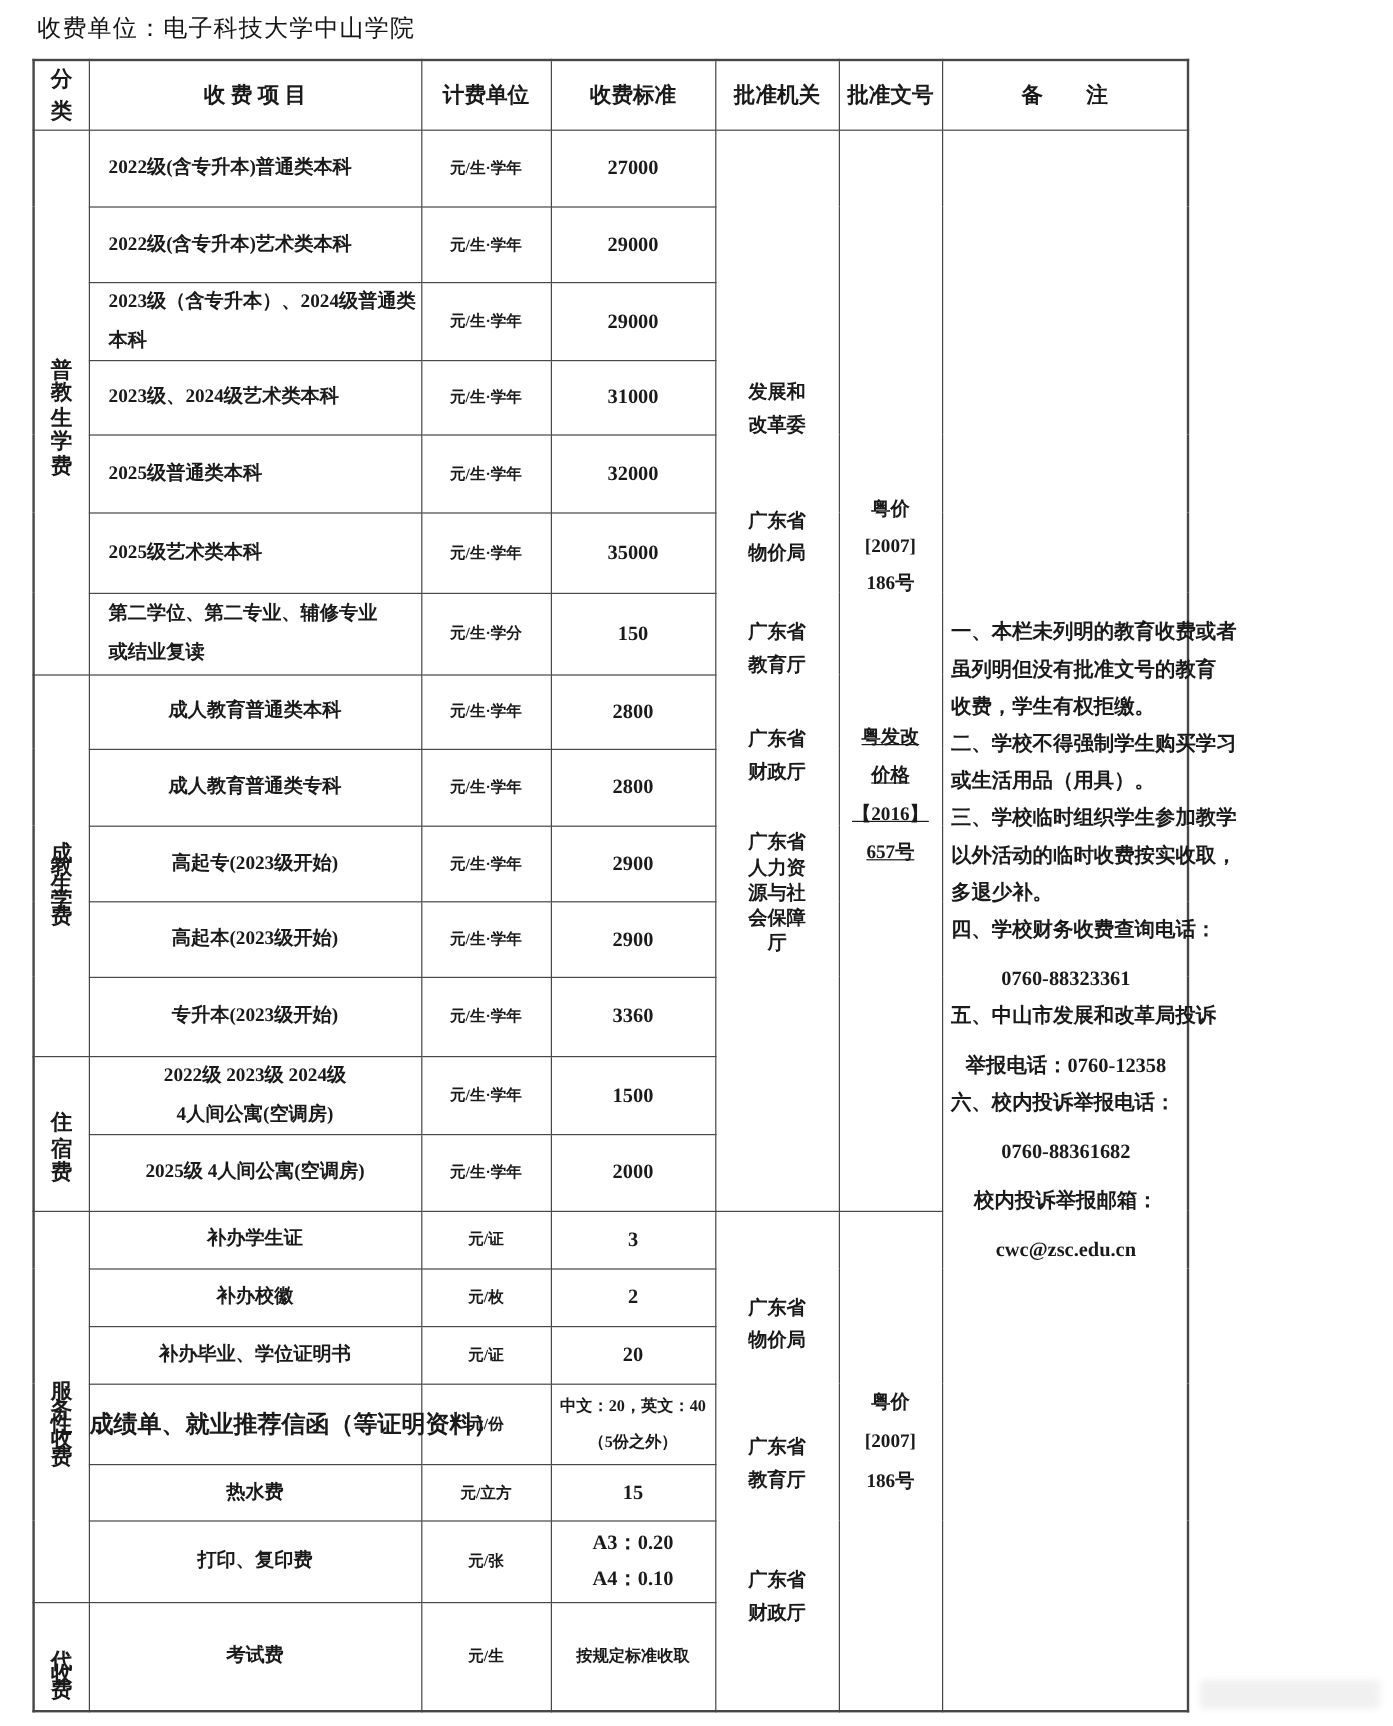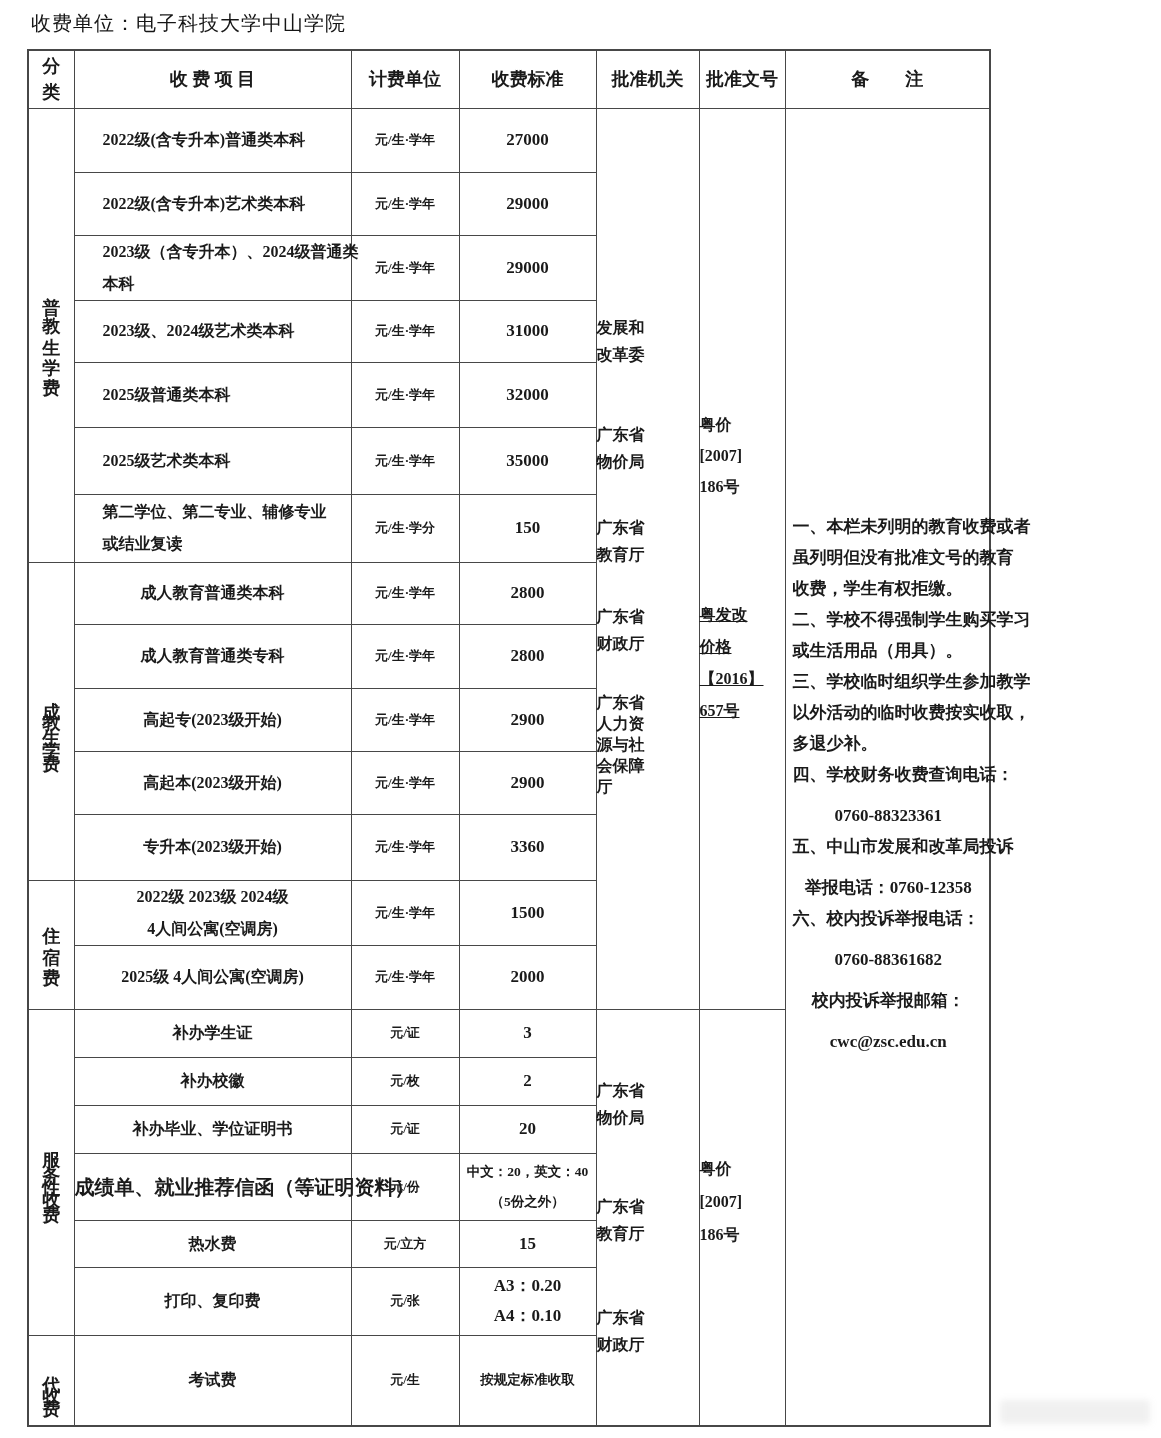--- a/index.html
+++ b/index.html
@@ -16,36 +16,36 @@
     position:absolute;left:27px;top:49px;
     border-collapse:collapse;table-layout:fixed;width:962px;
     border:2px solid #474747;
   }
   table.fee th,table.fee td{
     border:1px solid #474747;padding:0;vertical-align:middle;
     font-weight:700;color:#1a1a1a;
   }
   th{font-size:18px;white-space:pre-line;line-height:26px;}
   td.item{font-size:16px;text-align:center;white-space:pre;line-height:32px;}
-  td.item.left{text-align:left;padding-left:28px;}
+  td.item.left{text-align:left;padding-left:16px;}
   td.item.fs14{font-size:20px;}
   td.unit{font-size:13px;text-align:center;white-space:nowrap;}
   td.std{font-size:17px;text-align:center;white-space:pre;line-height:30px;}
   td.std.small{font-size:13.5px;line-height:30px;}
   td.cat{text-align:center;}
   .vtext{
     display:inline-block;writing-mode:vertical-lr;text-orientation:upright;
     font-size:18px;font-weight:700;line-height:1;
   }
   .ls-a{letter-spacing:20px;}
   .ls-b{letter-spacing:13px;}
   .ls-c{letter-spacing:11px;}
   td.merged{position:relative;vertical-align:top;}
   .blk{
-    position:absolute;left:0;right:0;
+    position:absolute;left:0;right:0;text-align:center;
     font-size:16px;line-height:27px;white-space:pre-line;font-weight:700;
   }
   .blk.tight{line-height:21px;}
   .blk.lh31{line-height:31px;}
   .blk.lh24{line-height:32px;text-decoration:underline;}
   .blk.lh33{line-height:33px;}
   .remarks-box{position:absolute;left:7px;right:5px;top:402px;}
   .rline{
     height:31px;line-height:31px;font-size:17px;font-weight:700;
     white-space:nowrap;text-align:left;

